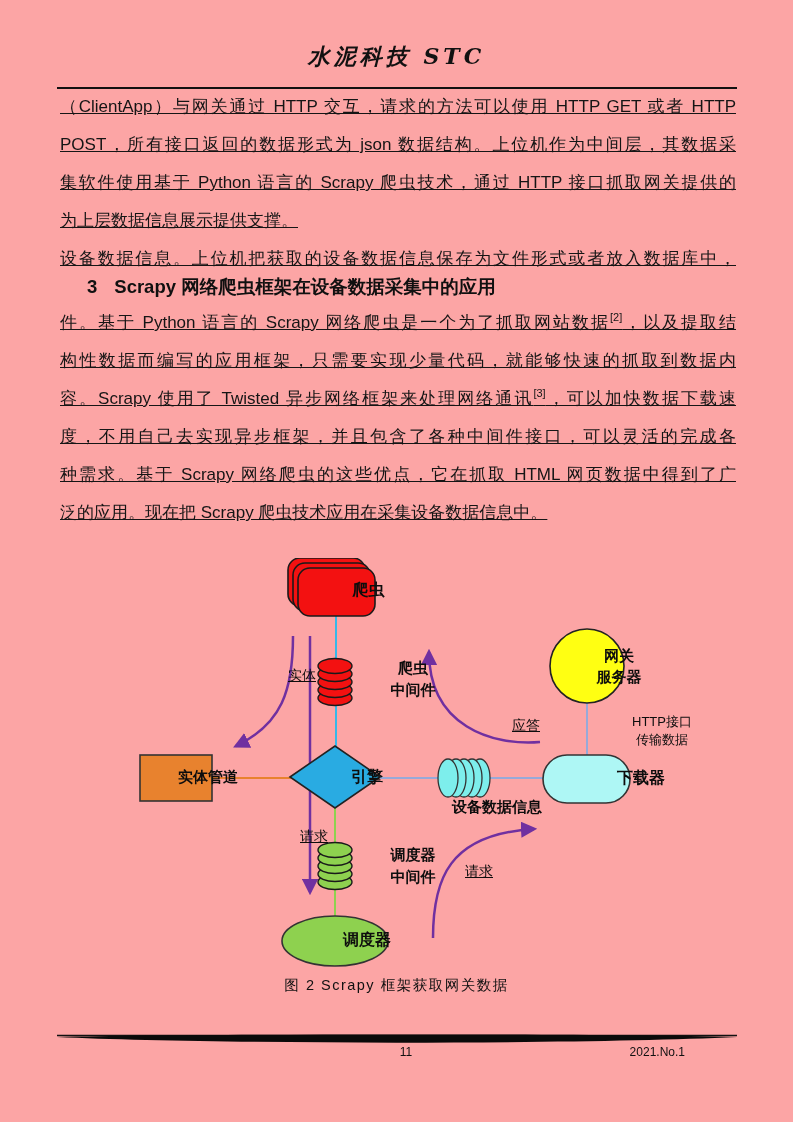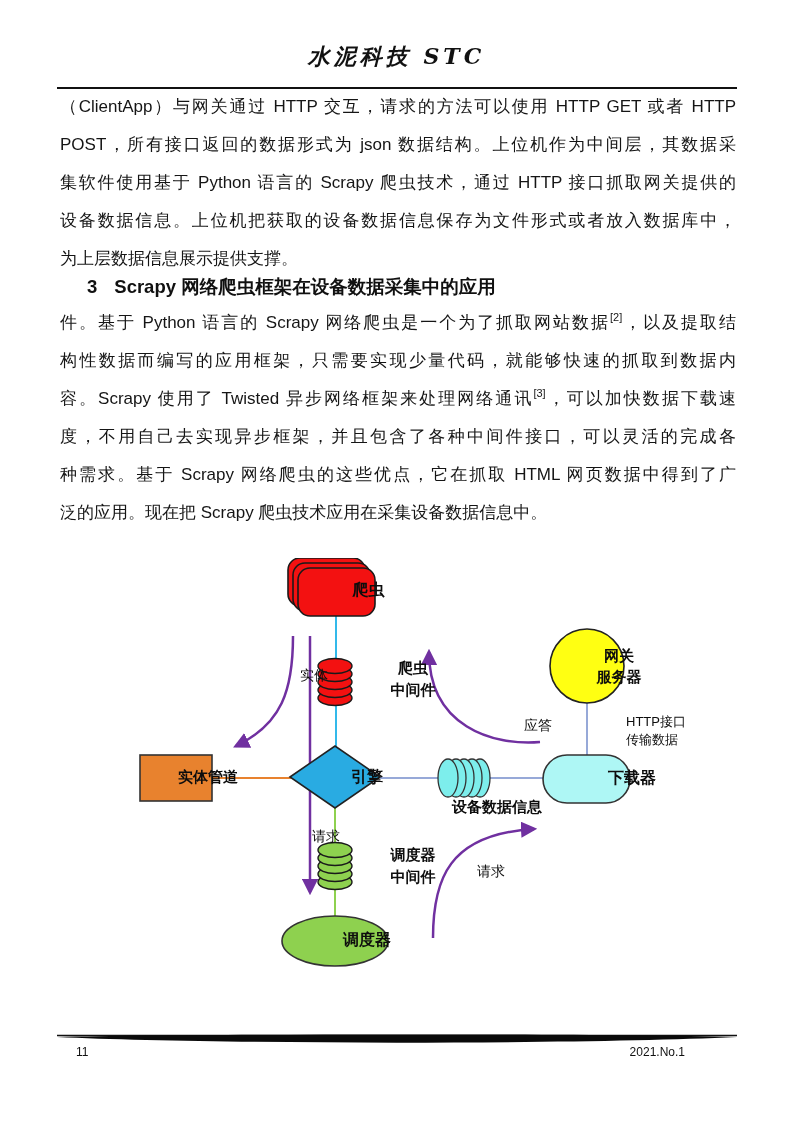--- a/index.html
+++ b/index.html
@@ -1,73 +1,73 @@
 <!DOCTYPE html>
 <html style="--c-red: #f31111; --c-orange: #e8822e; --c-engine-blue: #29abe2; --c-coil-cyan: #7deeec; --c-capsule-cyan: #aef7f5; --c-yellow: #ffff12; --c-green: #8ed14f; --c-purple: #7030a0; --c-spider-line-blue: #33b9ea; --c-connector-blue: #97a9d8;"><head>
 <meta charset="utf-8">
 <style>
   html,body{margin:0;padding:0;background:#888;}
   .page{
-    position:relative;width:793px;height:1122px;background:#ffffff;
+    position:relative;width:793px;height:1122px;background:#fca5a5;
     margin:0 auto;overflow:hidden;
     font-family:"Liberation Sans","DejaVu Sans",sans-serif;color:#111;
   }
   .journal-title{
     position:absolute;top:42px;left:0;width:100%;text-align:center;
     font-family:"DejaVu Serif","Liberation Serif",serif;
     font-style:italic;font-weight:bold;font-size:22px;letter-spacing:4px;
   }
   .header-rule{position:absolute;top:87px;left:57px;width:680px;height:0;border-top:2px solid #111;}
   .para{
-    position:absolute;left:60px;width:676px;font-size:17px;color:#151515;
+    position:absolute;left:60px;width:676px;font-size:17px;color:#151515;text-decoration:underline;
   }
   .tline{height:38px;line-height:38px;text-align:justify;text-align-last:justify;overflow:hidden;}
   .tline-last{text-align-last:left;}
   .tline-indent{text-indent:34px;}
   sup{font-size:11px;line-height:0;}
   #p1{top:88px;}
   .section-heading{
     position:absolute;top:270px;left:60px;width:676px;height:34px;line-height:34px;
     font-weight:bold;font-size:18.5px;color:#101010;margin-left:27px;
   }
   .heading-number{margin-right:17px;}
   #p2{top:304px;}
 
   
   .figure{position:absolute;left:130px;top:558px;width:540px;height:414px;}
   .figure svg{position:absolute;left:0;top:0;}
   .flabel{position:absolute;color:#0d0d0d;padding-left:32px;}
   .node-label{font-weight:bold;font-size:16px;text-align:center;}
   .mid-label{font-weight:bold;font-size:15px;line-height:22px;text-align:center;}
-  .edge-label{font-size:14px;text-align:right;}
-  .small-label{font-size:13px;line-height:18px;text-align:left;}
+  .edge-label{font-size:14px;text-align:left;text-decoration:underline;}
+  .small-label{font-size:13px;line-height:18px;text-align:center;}
   .figure-caption{
     position:absolute;top:976px;left:0;width:793px;text-align:center;
     font-size:14.5px;letter-spacing:1.5px;color:#111;
   }
   
   .footer-rule{position:absolute;left:57px;top:1034px;width:680px;height:12px;}
   .footer-text{position:absolute;left:60px;top:1045px;width:676px;height:16px;font-size:12px;color:#111;}
-  .page-number{position:absolute;left:16px;width:100%;text-align:left;}
+  .page-number{position:absolute;left:8px;width:100%;text-align:center;}
   .issue-number{position:absolute;right:51px;top:0;}
 </style>
 </head>
 <body>
 
 <div class="page">
 
   <div class="journal-title">水泥科技 STC</div>
   <div class="header-rule"></div>
 
   <div class="para" id="p1">
       <div class="tline">（ClientApp）与网关通过 HTTP 交互，请求的方法可以使用 HTTP GET 或者 HTTP</div>
       <div class="tline">POST，所有接口返回的数据形式为 json 数据结构。上位机作为中间层，其数据采</div>
       <div class="tline">集软件使用基于 Python 语言的 Scrapy 爬虫技术，通过 HTTP 接口抓取网关提供的</div>
+      <div class="tline tline-last">为上层数据信息展示提供支撑。</div>
       <div class="tline">设备数据信息。上位机把获取的设备数据信息保存为文件形式或者放入数据库中，</div>
-      <div class="tline tline-last">为上层数据信息展示提供支撑。</div>
     </div>
 
   <div class="section-heading">
     <span class="heading-number">3</span><span>Scrapy 网络爬虫框架在设备数据采集中的应用</span>
   </div>
 
   <div class="para" id="p2">
       <div class="tline">件。基于 Python 语言的 Scrapy 网络爬虫是一个为了抓取网站数据<sup>[2]</sup>，以及提取结</div>
       <div class="tline">构性数据而编写的应用框架，只需要实现少量代码，就能够快速的抓取到数据内</div>
       <div class="tline">容。Scrapy 使用了 Twisted 异步网络框架来处理网络通讯<sup>[3]</sup>，可以加快数据下载速</div>
@@ -144,33 +144,34 @@
     <div class="flabel edge-label" style="left:126px;top:109px;width:40px;">实体</div>
     <div class="flabel node-label" style="left:10px;top:210px;width:72px;font-size:15px;">实体管道</div>
     <div class="flabel node-label" style="left:160px;top:209px;width:90px;">引擎</div>
     <div class="flabel edge-label" style="left:138px;top:270px;width:40px;">请求</div>
     <div class="flabel mid-label" style="left:222px;top:286px;width:58px;">
       <div>调度器</div>
       <div>中间件</div>
     </div>
     <div class="flabel node-label" style="left:152px;top:372px;width:106px;">调度器</div>
     <div class="flabel mid-label" style="left:288px;top:238px;width:94px;">设备数据信息</div>
-    <div class="flabel node-label" style="left:421px;top:210px;width:98px;">下载器</div>
+    <div class="flabel node-label" style="left:430px;top:210px;width:98px;">下载器</div>
     <div class="flabel mid-label" style="left:420px;top:87px;width:74px;line-height:21px;">
       <div>网关</div>
       <div>服务器</div>
     </div>
     <div class="flabel edge-label" style="left:350px;top:159px;width:40px;">应答</div>
     <div class="flabel small-label" style="left:464px;top:155px;width:72px;">
       <div>HTTP接口</div>
       <div>传输数据</div>
     </div>
     <div class="flabel edge-label" style="left:303px;top:305px;width:40px;">请求</div>
   </div>
 
+  <div class="figure-caption">图 2 Scrapy 框架获取网关数据</div>
 
   <svg class="footer-rule" width="680" height="12" viewBox="0 0 680 12">
     <line x1="0" y1="1.5" x2="680" y2="1.5" stroke="#111" stroke-width="1.5"></line>
     <path d="M0,3 C160,10.5 520,10.5 680,3 C520,-0.5 160,-0.5 0,3 Z" fill="#0a0a0a"></path>
   </svg>
   <div class="footer-text">
     <span class="page-number">11</span>
     <span class="issue-number">2021.No.1</span>
   </div>
 

